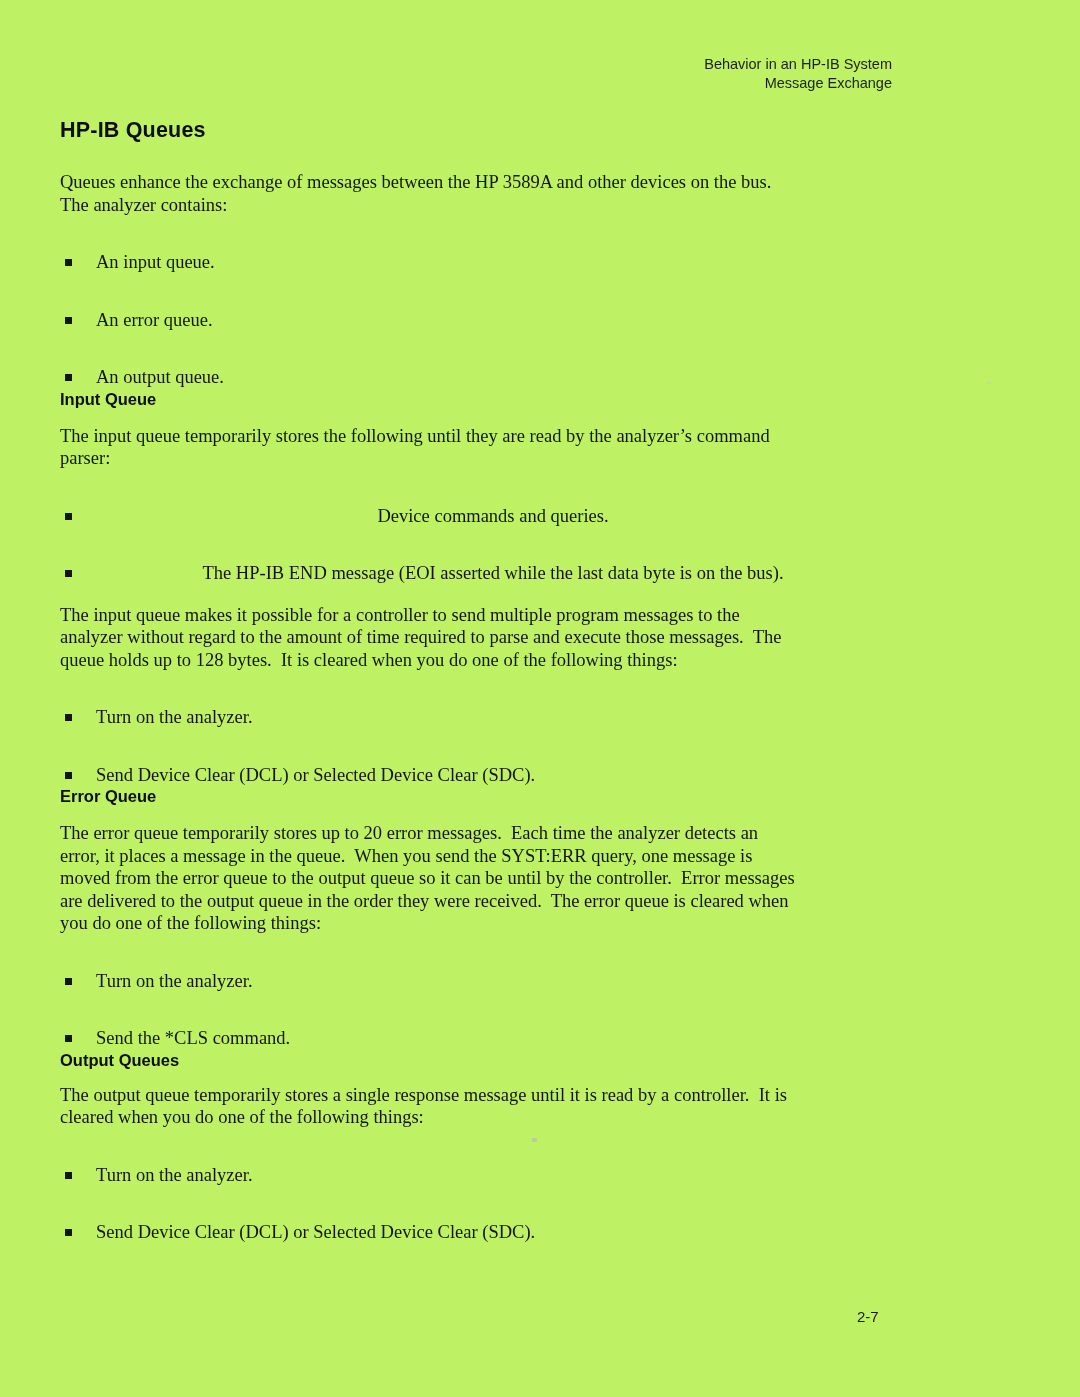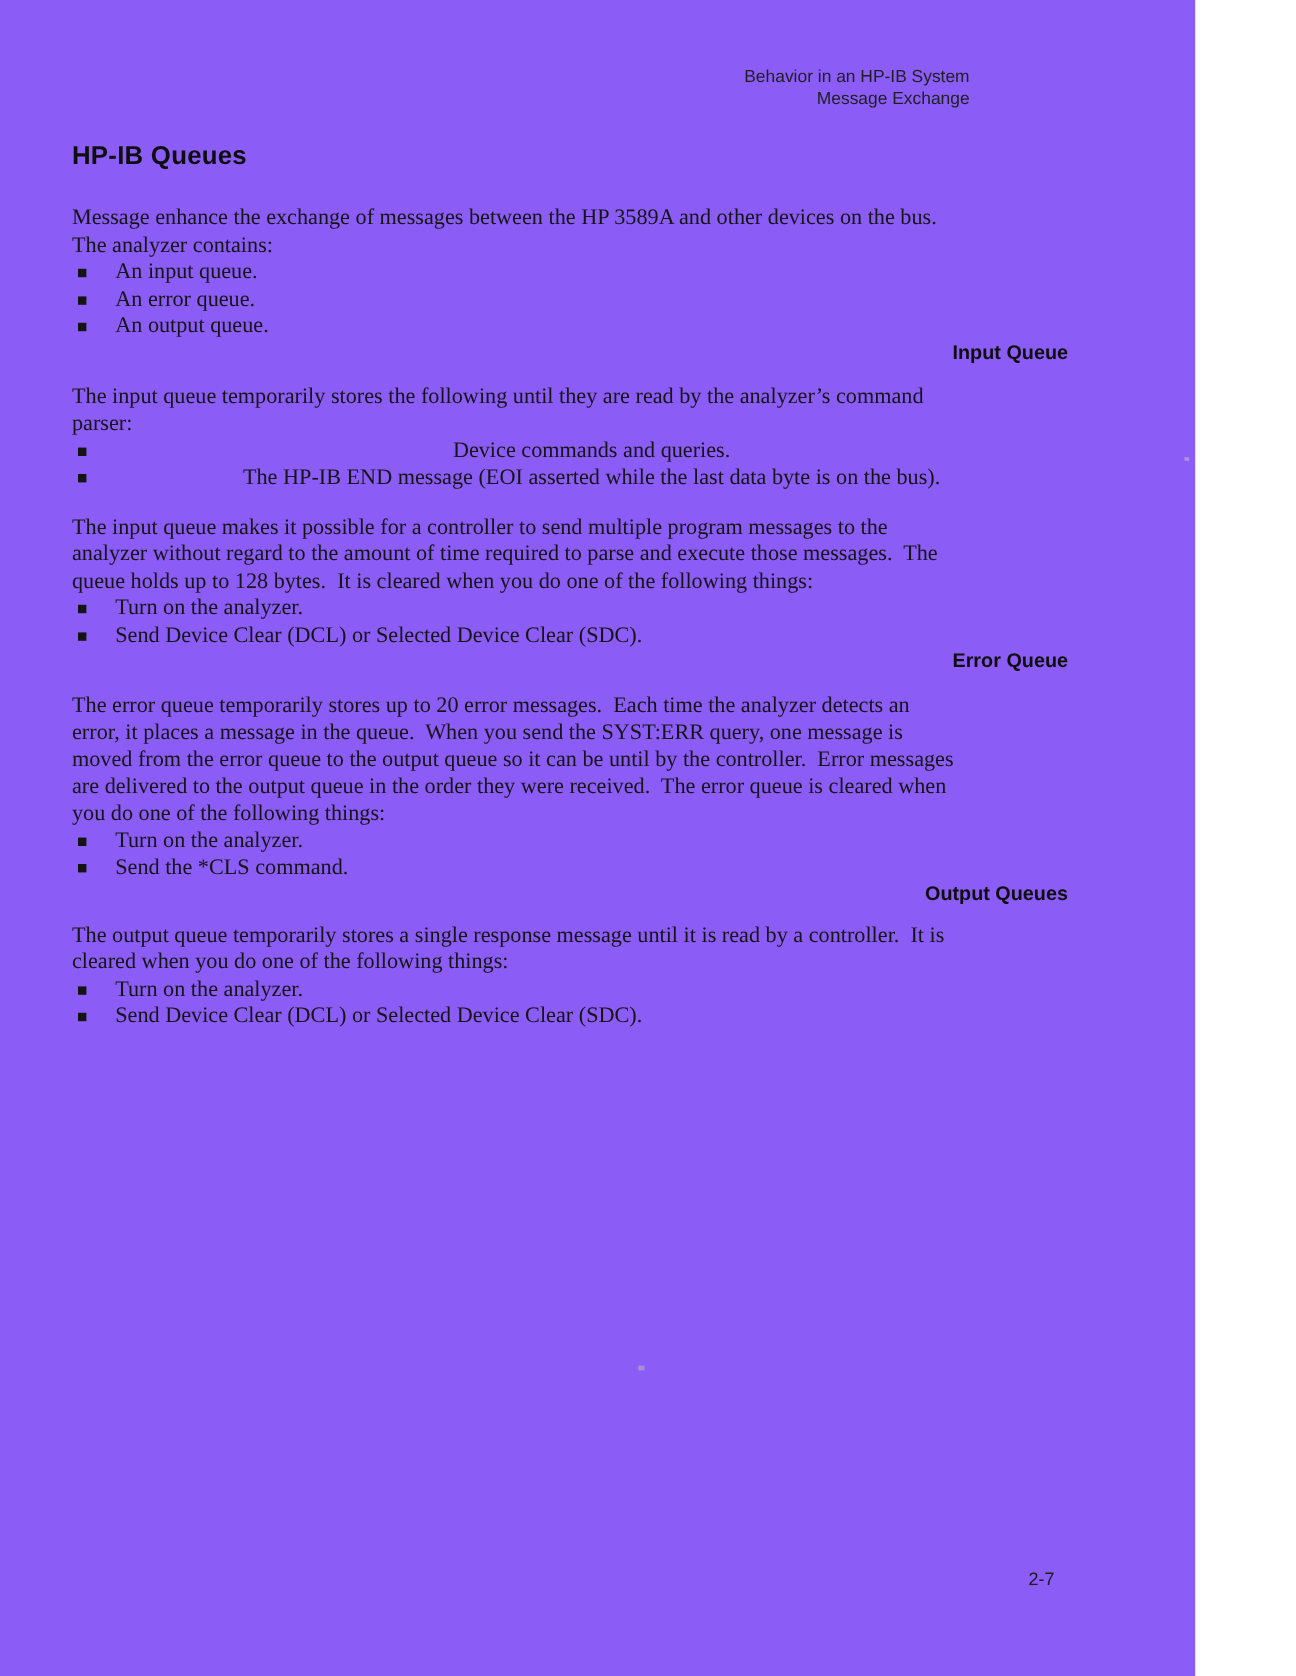--- a/index.html
+++ b/index.html
@@ -1,20 +1,20 @@
 <!DOCTYPE html>
 <html><head>
 <meta charset="utf-8">
 <style>
   html, body { margin: 0; padding: 0; background: #ffffff; }
   .page {
     position: relative;
-    width: 996px;
+    width: 1080px;
     height: 1397px;
-    background: #8b5cf6;
+    background: #bef264;
     overflow: hidden;
   }
   .running-header {
     position: absolute;
     top: 55px;
     right: 188px;
     text-align: right;
     font-family: "Liberation Sans", sans-serif;
     font-size: 14.5px;
     line-height: 18.5px;
@@ -39,33 +39,33 @@
     letter-spacing: 0.2px;
     color: #0e0e0e;
   }
   .content h2 {
     margin: 0;
     font-family: "Liberation Sans", sans-serif;
     font-size: 16.5px;
     line-height: 20px;
     font-weight: bold;
     color: #0e0e0e;
-    text-align: right;
   }
   .para { margin: 0; }
   .line { white-space: pre-wrap; }
   ul.bullets {
     list-style: none;
     margin: 0;
     padding: 0;
   }
   ul.bullets li {
     position: relative;
     padding-left: 36px;
     white-space: pre-wrap;
+    margin-top: 35px;
   }
   ul.bullets li .sq {
     position: absolute;
     left: 5px;
     top: 8px;
     width: 7px;
     height: 7px;
     background: #141414;
   }
   
@@ -117,21 +117,21 @@
   <div class="running-header">
     <div class="line">Behavior in an HP-IB System</div>
     <div class="line">Message Exchange</div>
   </div>
 
   <div class="content">
 
     <h1>HP-IB Queues</h1>
 
     <div class="para mt-p-intro">
-      <div class="line">Message enhance the exchange of messages between the HP 3589A and other devices on the bus.</div>
+      <div class="line">Queues enhance the exchange of messages between the HP 3589A and other devices on the bus.</div>
       <div class="line">The analyzer contains:</div>
     </div>
 
     <ul class="bullets mt-ul-intro">
       <li><span class="sq"></span><span>An input queue.</span></li>
       <li><span class="sq"></span><span>An error queue.</span></li>
       <li><span class="sq"></span><span>An output queue.</span></li>
     </ul>
 
     <h2 class="mt-h2-input">Input Queue</h2>

